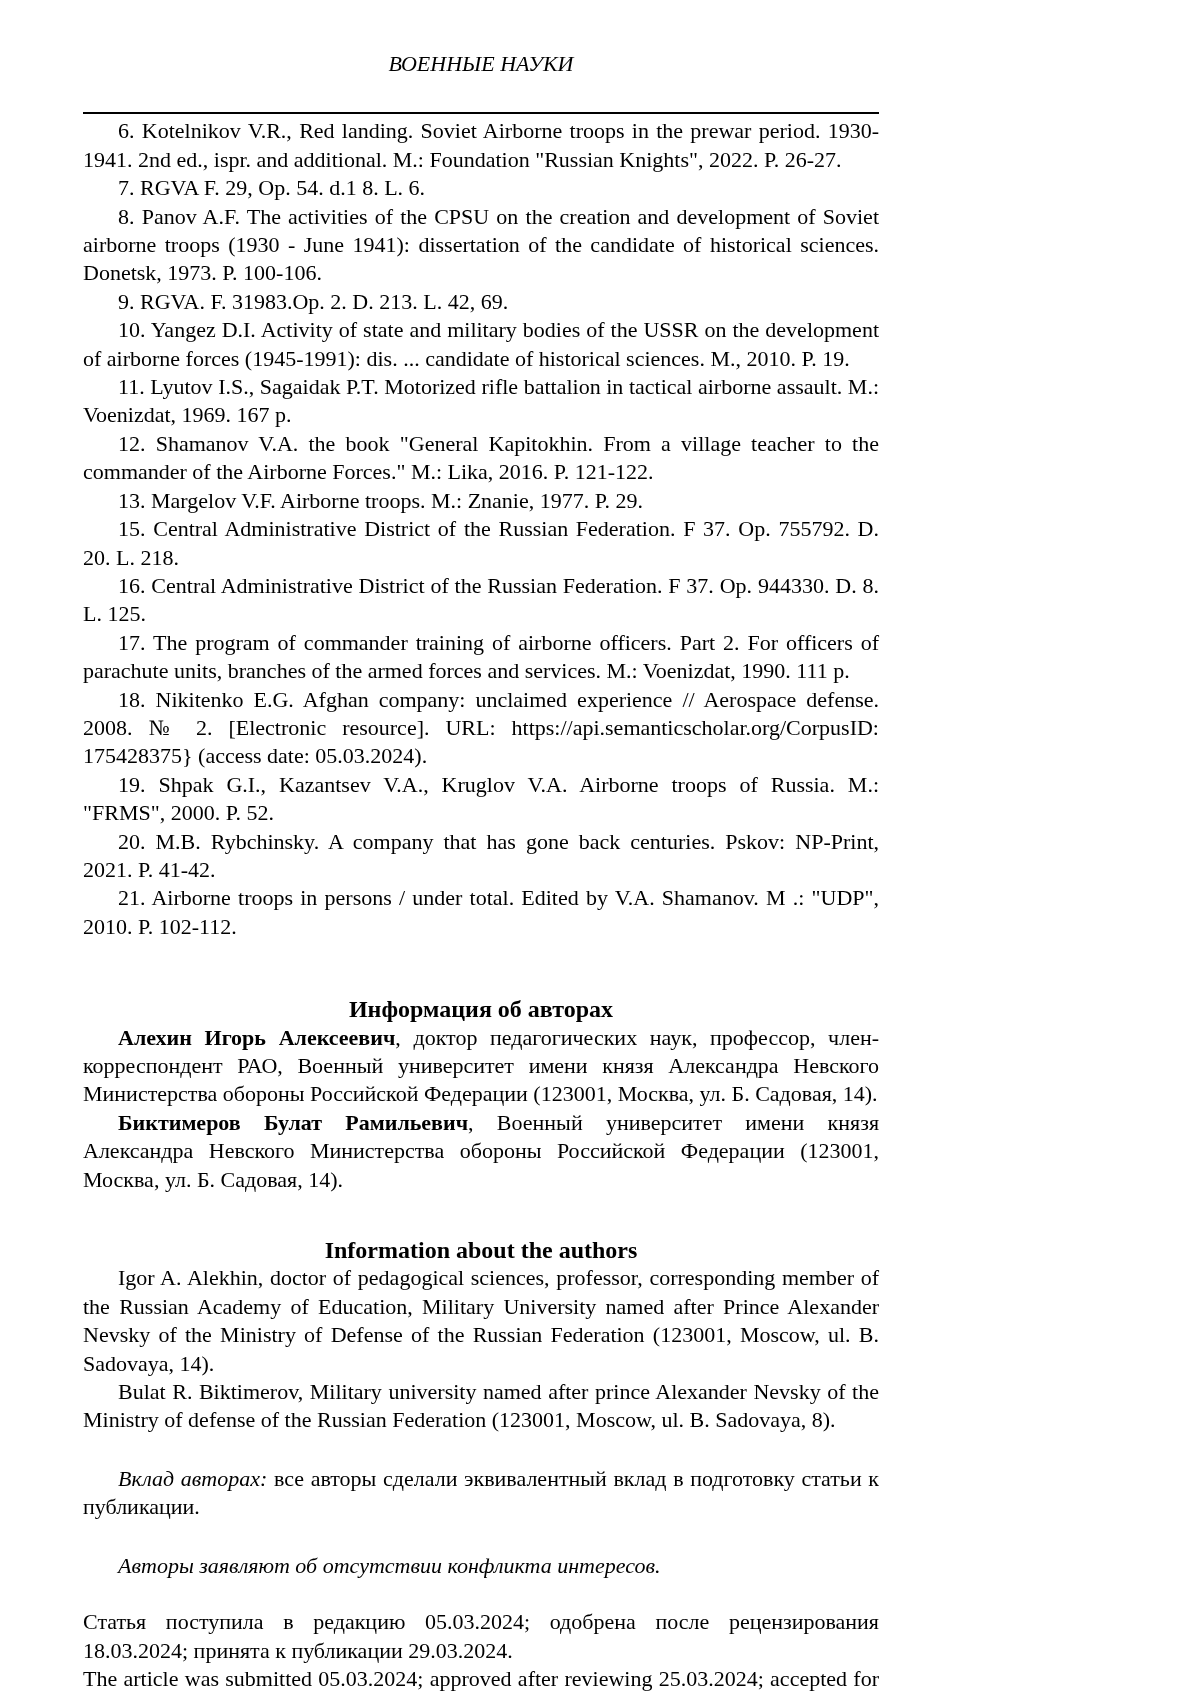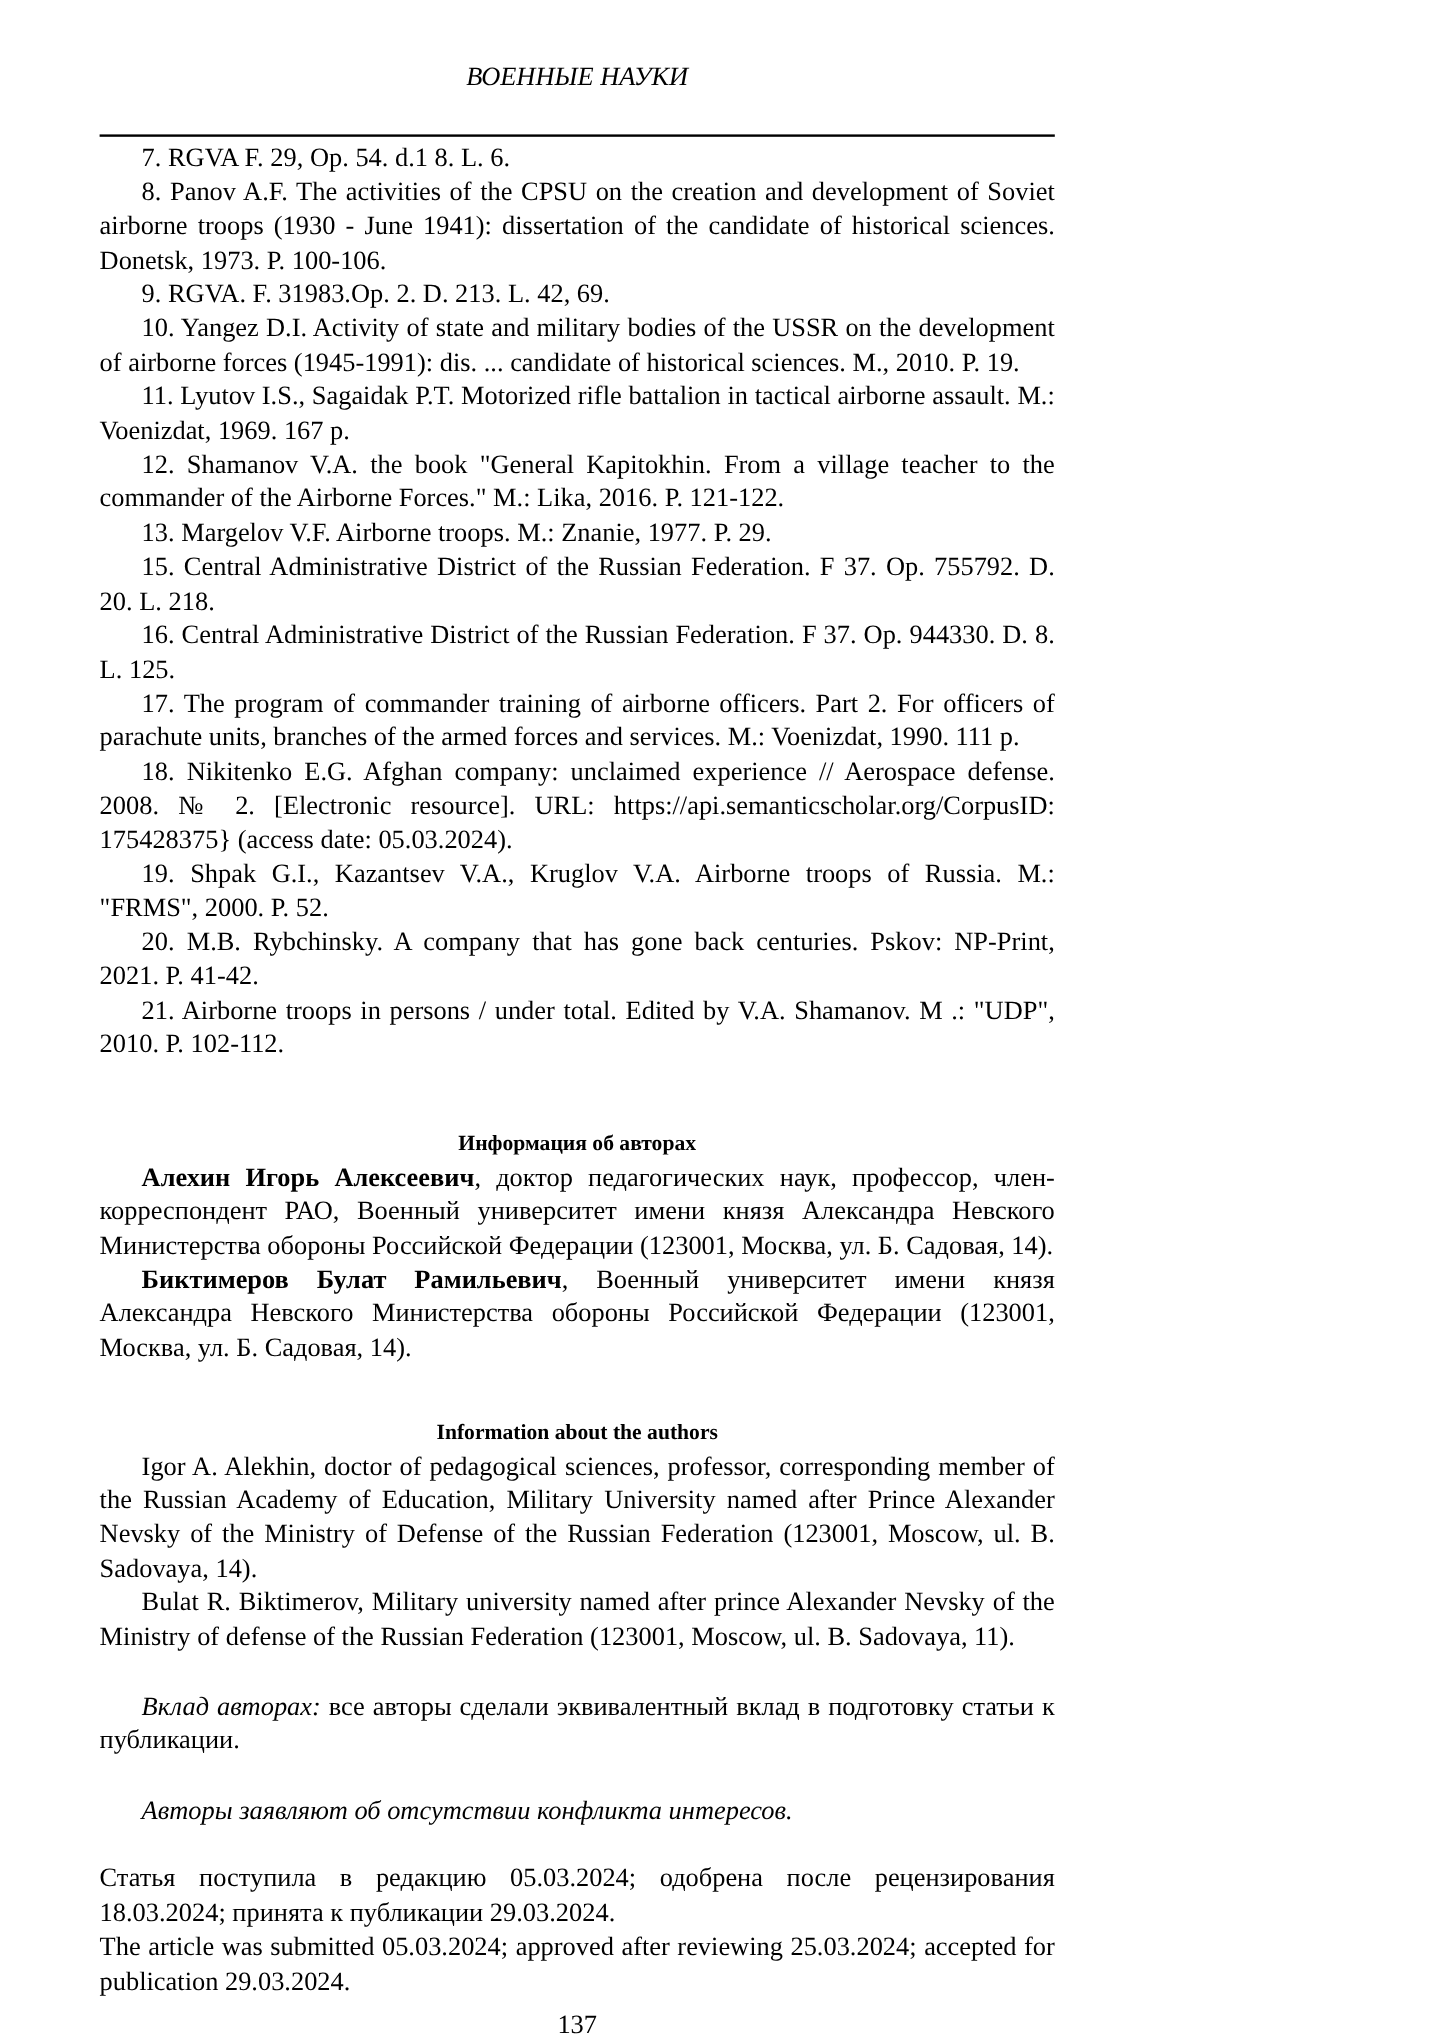--- a/index.html
+++ b/index.html
@@ -25,21 +25,21 @@
     border: none;
     border-top: 2px solid #000000;
     margin: 34px 0 3px 0;
   }
   p { margin: 0; }
   .ref {
     text-align: justify;
     text-indent: 35px;
   }
   .section-heading {
-    font-size: 18px;
+    font-size: 24px;
     font-weight: 700;
     text-align: center;
     margin: 54px 0 0 0;
   }
   .section-heading.en { margin-top: 42px; }
   .author-par {
     text-align: justify;
     text-indent: 35px;
   }
   .note {
@@ -62,20 +62,21 @@
 </head>
 <body>
 
 <div class="page">
 
   <p class="running-head">ВОЕННЫЕ НАУКИ</p>
 
   <hr class="rule">
 
   <section>
+    <p class="ref">6. Kotelnikov V.R., Red landing. Soviet Airborne troops in the prewar period. 1930-1941. 2nd ed., ispr. and additional. M.: Foundation "Russian Knights", 2022. P. 26-27.</p>
     <p class="ref">7. RGVA F. 29, Op. 54. d.1 8. L. 6.</p>
     <p class="ref">8. Panov A.F. The activities of the CPSU on the creation and development of Soviet airborne troops (1930 - June 1941): dissertation of the candidate of historical sciences. Donetsk, 1973. P. 100-106.</p>
     <p class="ref">9. RGVA. F. 31983.Op. 2. D. 213. L. 42, 69.</p>
     <p class="ref">10. Yangez D.I. Activity of state and military bodies of the USSR on the development of airborne forces (1945-1991): dis. ... candidate of historical sciences. M., 2010. P. 19.</p>
     <p class="ref">11. Lyutov I.S., Sagaidak P.T. Motorized rifle battalion in tactical airborne assault. M.: Voenizdat, 1969. 167 p.</p>
     <p class="ref">12. Shamanov V.A. the book "General Kapitokhin. From a village teacher to the commander of the Airborne Forces." M.: Lika, 2016. P. 121-122.</p>
     <p class="ref">13. Margelov V.F. Airborne troops. M.: Znanie, 1977. P. 29.</p>
     <p class="ref">15. Central Administrative District of the Russian Federation. F 37. Op. 755792. D. 20. L. 218.</p>
     <p class="ref">16. Central Administrative District of the Russian Federation. F 37. Op. 944330. D. 8. L. 125.</p>
     <p class="ref">17. The program of commander training of airborne officers. Part 2. For officers of parachute units, branches of the armed forces and services. M.: Voenizdat, 1990. 111 p.</p>
@@ -89,21 +90,21 @@
 
   <section>
     <p class="author-par"><b>Алехин Игорь Алексеевич</b><span>, доктор педагогических наук, профессор, член-корреспондент РАО, Военный университет имени князя Александра Невского Министерства обороны Российской Федерации (123001, Москва, ул. Б. Садовая, 14).</span></p>
     <p class="author-par"><b>Биктимеров Булат Рамильевич</b><span>, Военный университет имени князя Александра Невского Министерства обороны Российской Федерации (123001, Москва, ул. Б. Садовая, 14).</span></p>
   </section>
 
   <h2 class="section-heading en">Information about the authors</h2>
 
   <section>
     <p class="author-par">Igor A. Alekhin, doctor of pedagogical sciences, professor, corresponding member of the Russian Academy of Education, Military University named after Prince Alexander Nevsky of the Ministry of Defense of the Russian Federation (123001, Moscow, ul. B. Sadovaya, 14).</p>
-    <p class="author-par">Bulat R. Biktimerov, Military university named after prince Alexander Nevsky of the Ministry of defense of the Russian Federation (123001, Moscow, ul. B. Sadovaya, 11).</p>
+    <p class="author-par">Bulat R. Biktimerov, Military university named after prince Alexander Nevsky of the Ministry of defense of the Russian Federation (123001, Moscow, ul. B. Sadovaya, 8).</p>
   </section>
 
   <p class="note"><span class="lbl">Вклад авторах:</span><span> все авторы сделали эквивалентный вклад в подготовку статьи к публикации.</span></p>
 
   <p class="note italic">Авторы заявляют об отсутствии конфликта интересов.</p>
 
   <p class="submission">Статья поступила в редакцию 05.03.2024; одобрена после рецензирования 18.03.2024; принята к публикации 29.03.2024.</p>
   <p class="submission en">The article was submitted 05.03.2024; approved after reviewing 25.03.2024; accepted for publication 29.03.2024.</p>
 
   <div class="page-number">137</div>

